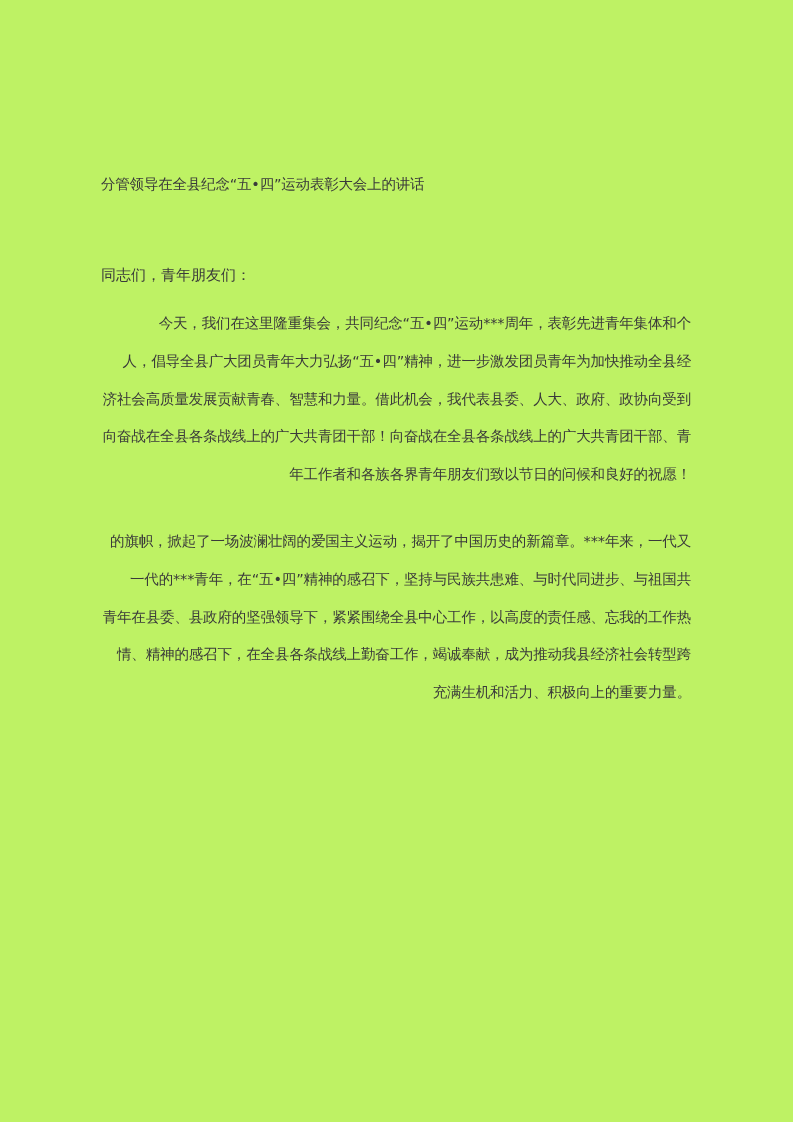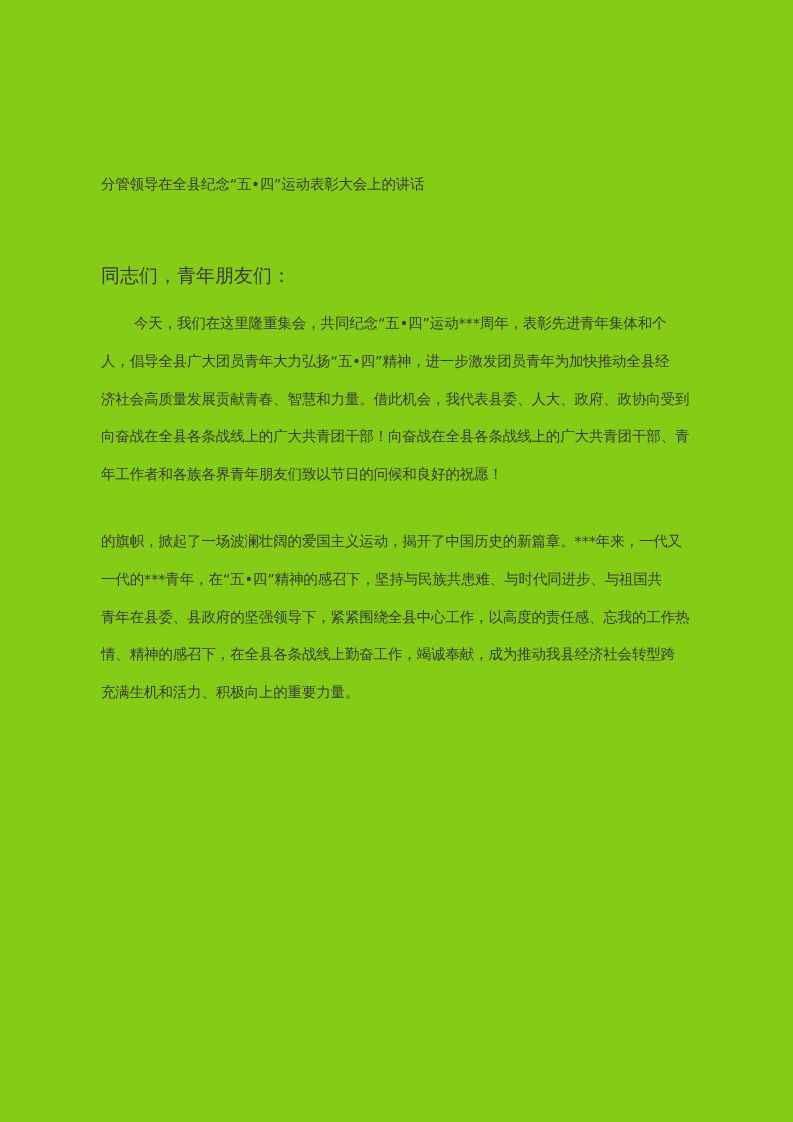--- a/index.html
+++ b/index.html
@@ -13,54 +13,55 @@
       position: relative;
       overflow: hidden;
       font-family: "DejaVu Sans", "Liberation Sans", sans-serif;
       color: #333333;
     }
     .page {
       position: absolute;
       left: 0; top: 0;
       width: 793px;
       height: 1122px;
-      background: #84cc16;
+      background: #bef264;
     }
     .title {
       position: absolute;
       left: 101px;
       top: 172px;
       font-size: 14.5px;
       line-height: 24px;
       white-space: nowrap;
       color: #3a3a3a;
       letter-spacing: -0.2px;
     }
     .salutation {
       position: absolute;
       left: 101px;
       top: 263px;
-      font-size: 19px;
+      font-size: 15px;
       line-height: 24px;
       white-space: nowrap;
       color: #3a3a3a;
     }
     .para {
       position: absolute;
       left: 101px;
       width: 590px;
     }
     .para .line {
       display: block;
       height: 37.8px;
       line-height: 24px;
       font-size: 14.5px;
       white-space: nowrap;
       color: #3a3a3a;
       letter-spacing: -0.15px;
+      text-align: right;
     }
     .para .line.indent {
       padding-left: 33px;
     }
     #p1 { top: 311px; }
     #p2 { top: 529px; }
   </style>
 </head>
 <body>
 

